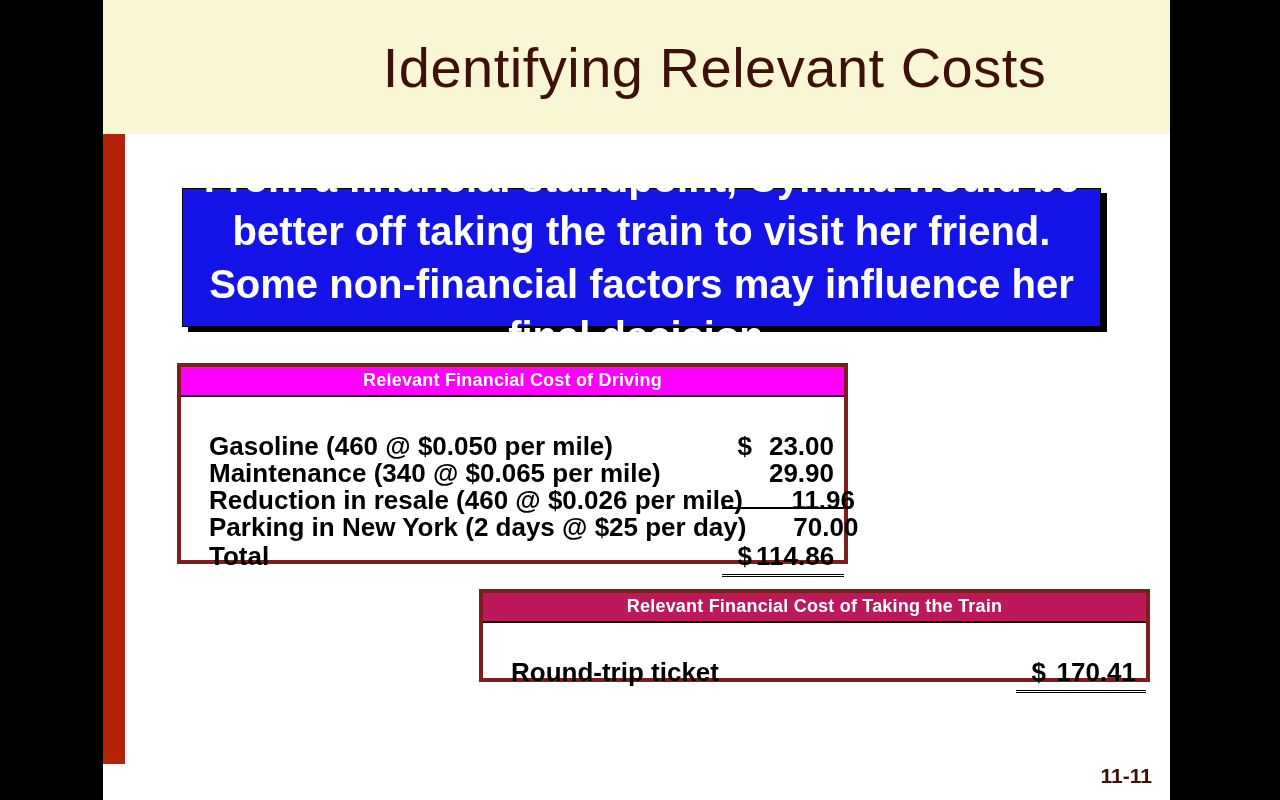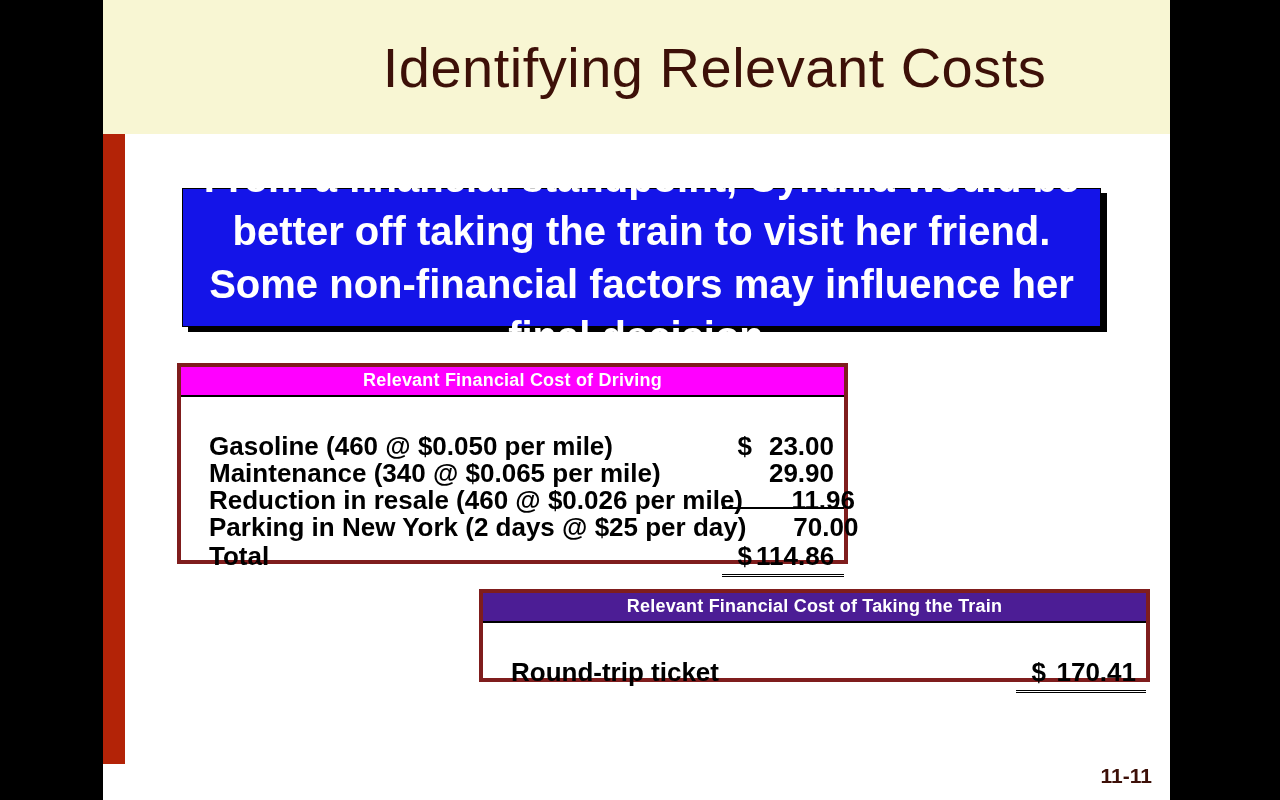--- a/index.html
+++ b/index.html
@@ -158,21 +158,21 @@
     width: 671px;
   }
   #driving-table .table-header { background: #ff00ff; }
 
   
   #train-table {
     left: 376px;
     top: 589px;
     width: 671px;
   }
-  #train-table .table-header { background: #4c1d95; }
+  #train-table .table-header { background: #be185d; }
   #train-table .row .label { padding-left: 28px; }
   #train-table .row .amount { width: 86px; }
 
   
   #page-number {
     position: absolute;
     right: 18px;
     bottom: 12px;
     font-family: "Liberation Sans", sans-serif;
     font-size: 21px;

